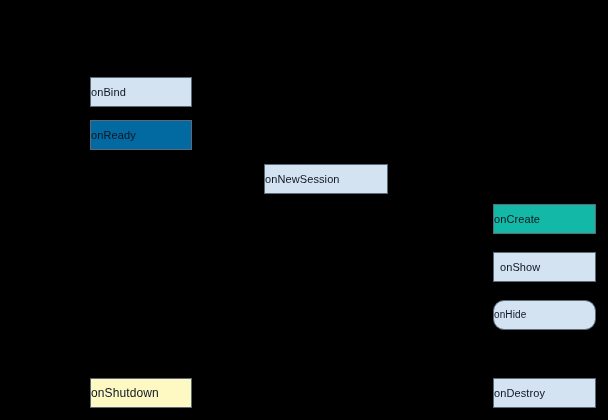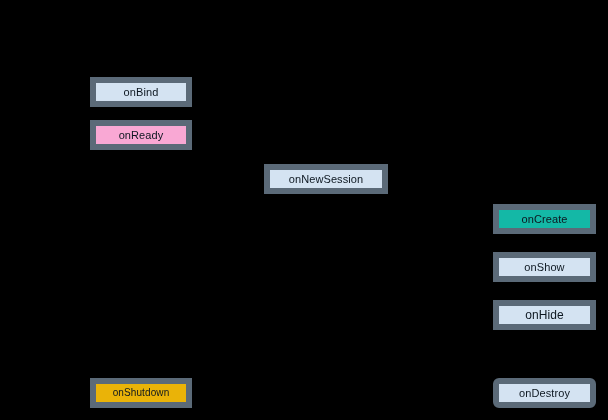--- a/index.html
+++ b/index.html
@@ -13,56 +13,55 @@
     width: 608px;
     height: 420px;
     background: #000000;
     overflow: hidden;
     font-family: "Liberation Sans", "DejaVu Sans", sans-serif;
   }
   .node-box {
     position: absolute;
     box-sizing: border-box;
     background: #d4e3f2;
-    border: 6px solid #c2410c;
+    border: 1px solid #c2410c;
     display: flex;
     align-items: center;
-    justify-content: center;
     color: #0d1720;
     font-size: 11px;
     line-height: 1;
     letter-spacing: 0.1px;
     white-space: nowrap;
   }
   .node-label {
     display: block;
     pointer-events: none;
   }
 </style>
 </head>
 <body>
 
 <div id="diagram-canvas" style="width: 608px; height: 420px; background: rgb(0, 0, 0);">
     <div class="node-box" style="left: 90px; top: 77px; width: 102px; height: 30px; background: rgb(212, 227, 242); border-color: rgb(91, 106, 120); color: rgb(13, 23, 32); font-size: 11px;">
       <span class="node-label">onBind</span>
     </div>
-    <div class="node-box" style="left: 90px; top: 120px; width: 102px; height: 30px; background: #f9a8d4; border-color: rgb(91, 106, 120); color: rgb(13, 23, 32); font-size: 11px;">
+    <div class="node-box" style="left: 90px; top: 120px; width: 102px; height: 30px; background: #0369a1; border-color: rgb(91, 106, 120); color: rgb(13, 23, 32); font-size: 11px;">
       <span class="node-label">onReady</span>
     </div>
     <div class="node-box" style="left: 264px; top: 164px; width: 124px; height: 30px; background: rgb(212, 227, 242); border-color: rgb(91, 106, 120); color: rgb(13, 23, 32); font-size: 11px;">
       <span class="node-label">onNewSession</span>
     </div>
     <div class="node-box" style="left: 493px; top: 204px; width: 103px; height: 30px; background: #14b8a6; border-color: rgb(91, 106, 120); color: rgb(13, 23, 32); font-size: 11px;">
       <span class="node-label">onCreate</span>
     </div>
-    <div class="node-box" style="left: 493px; top: 252px; width: 103px; height: 30px; background: rgb(212, 227, 242); border-color: rgb(91, 106, 120); color: rgb(13, 23, 32); font-size: 11px;">
+    <div class="node-box" style="left: 493px; top: 252px; width: 103px; height: 30px; background: rgb(212, 227, 242); border-color: rgb(91, 106, 120); color: rgb(13, 23, 32); font-size: 11px; padding-left: 6px;">
       <span class="node-label">onShow</span>
     </div>
-    <div class="node-box" style="left: 493px; top: 300px; width: 103px; height: 30px; background: rgb(212, 227, 242); border-color: rgb(91, 106, 120); color: rgb(13, 23, 32); font-size: 12px;">
+    <div class="node-box" style="left: 493px; top: 300px; width: 103px; height: 30px; background: rgb(212, 227, 242); border-color: rgb(91, 106, 120); color: rgb(13, 23, 32); font-size: 10px; border-radius: 11px;">
       <span class="node-label">onHide</span>
     </div>
-    <div class="node-box" style="left: 90px; top: 378px; width: 102px; height: 30px; background: #eab308; border-color: rgb(91, 106, 120); color: rgb(13, 23, 32); font-size: 10px;">
+    <div class="node-box" style="left: 90px; top: 378px; width: 102px; height: 30px; background: #fef9c3; border-color: rgb(91, 106, 120); color: rgb(13, 23, 32); font-size: 12px;">
       <span class="node-label">onShutdown</span>
     </div>
-    <div class="node-box" style="left: 493px; top: 378px; width: 103px; height: 30px; background: rgb(212, 227, 242); border-color: rgb(91, 106, 120); color: rgb(13, 23, 32); font-size: 11px; border-radius: 6px;">
+    <div class="node-box" style="left: 493px; top: 378px; width: 103px; height: 30px; background: rgb(212, 227, 242); border-color: rgb(91, 106, 120); color: rgb(13, 23, 32); font-size: 11px;">
       <span class="node-label">onDestroy</span>
     </div>
   </div>
 
 </body></html>

